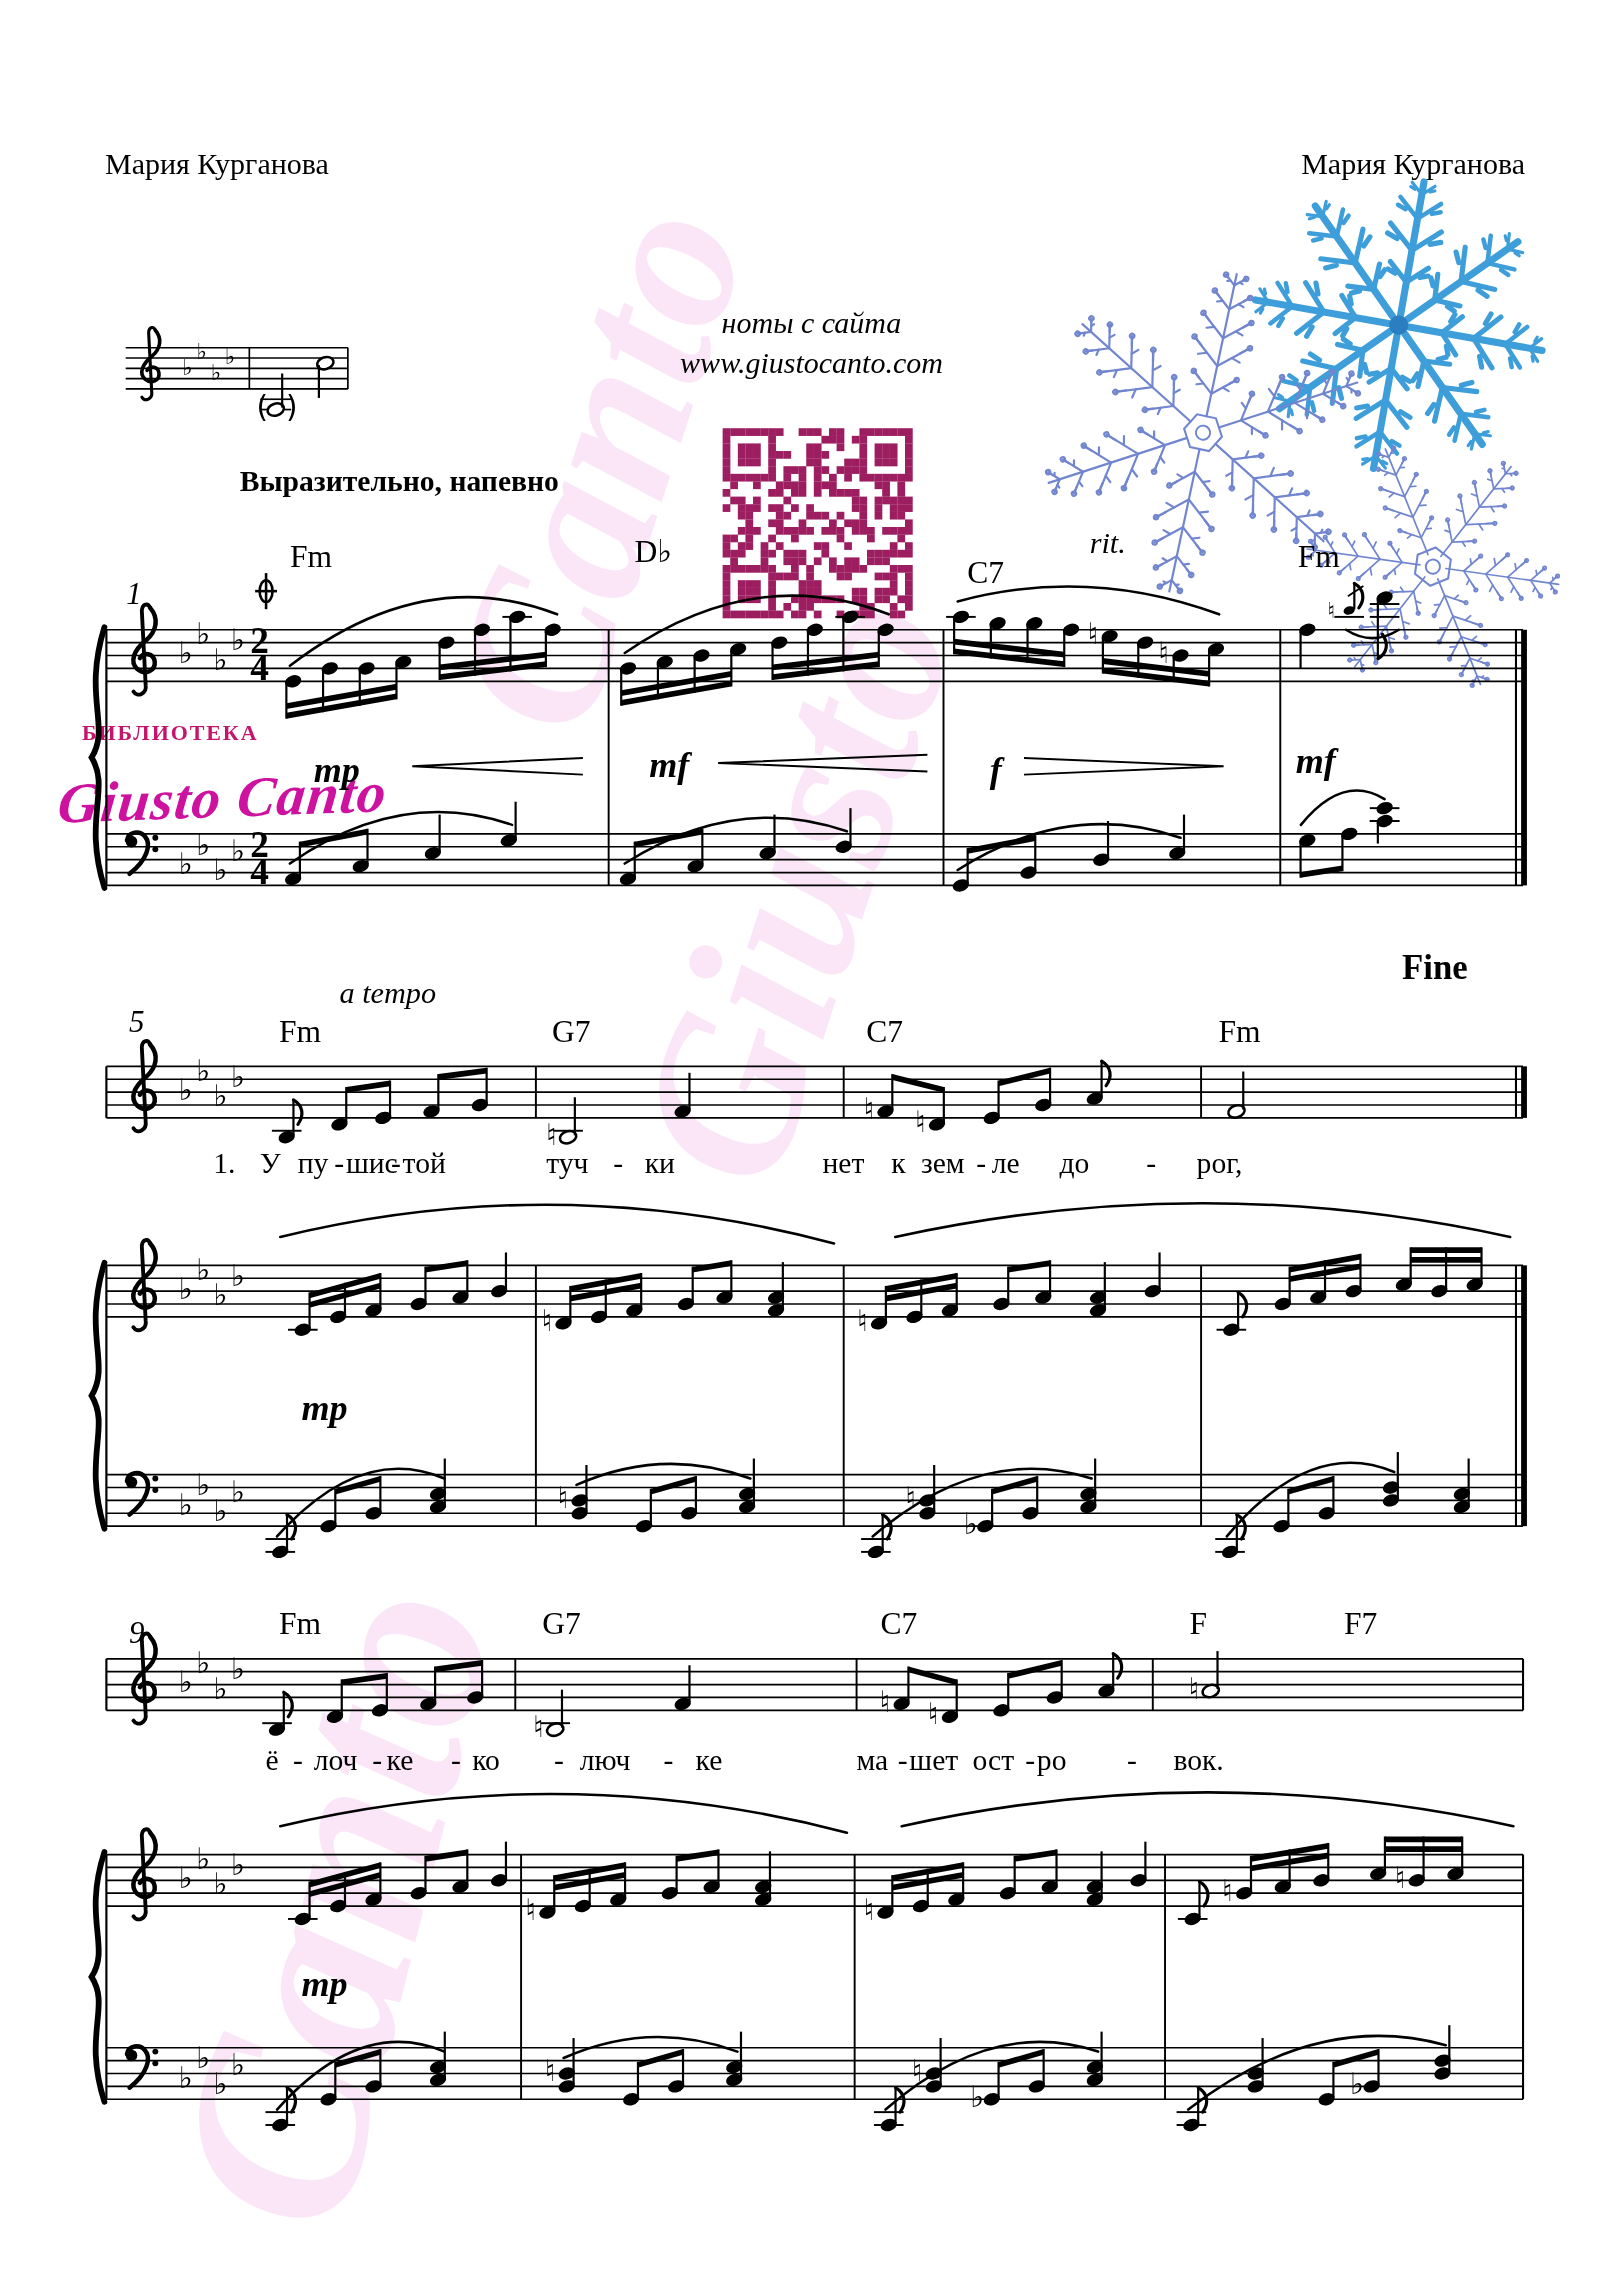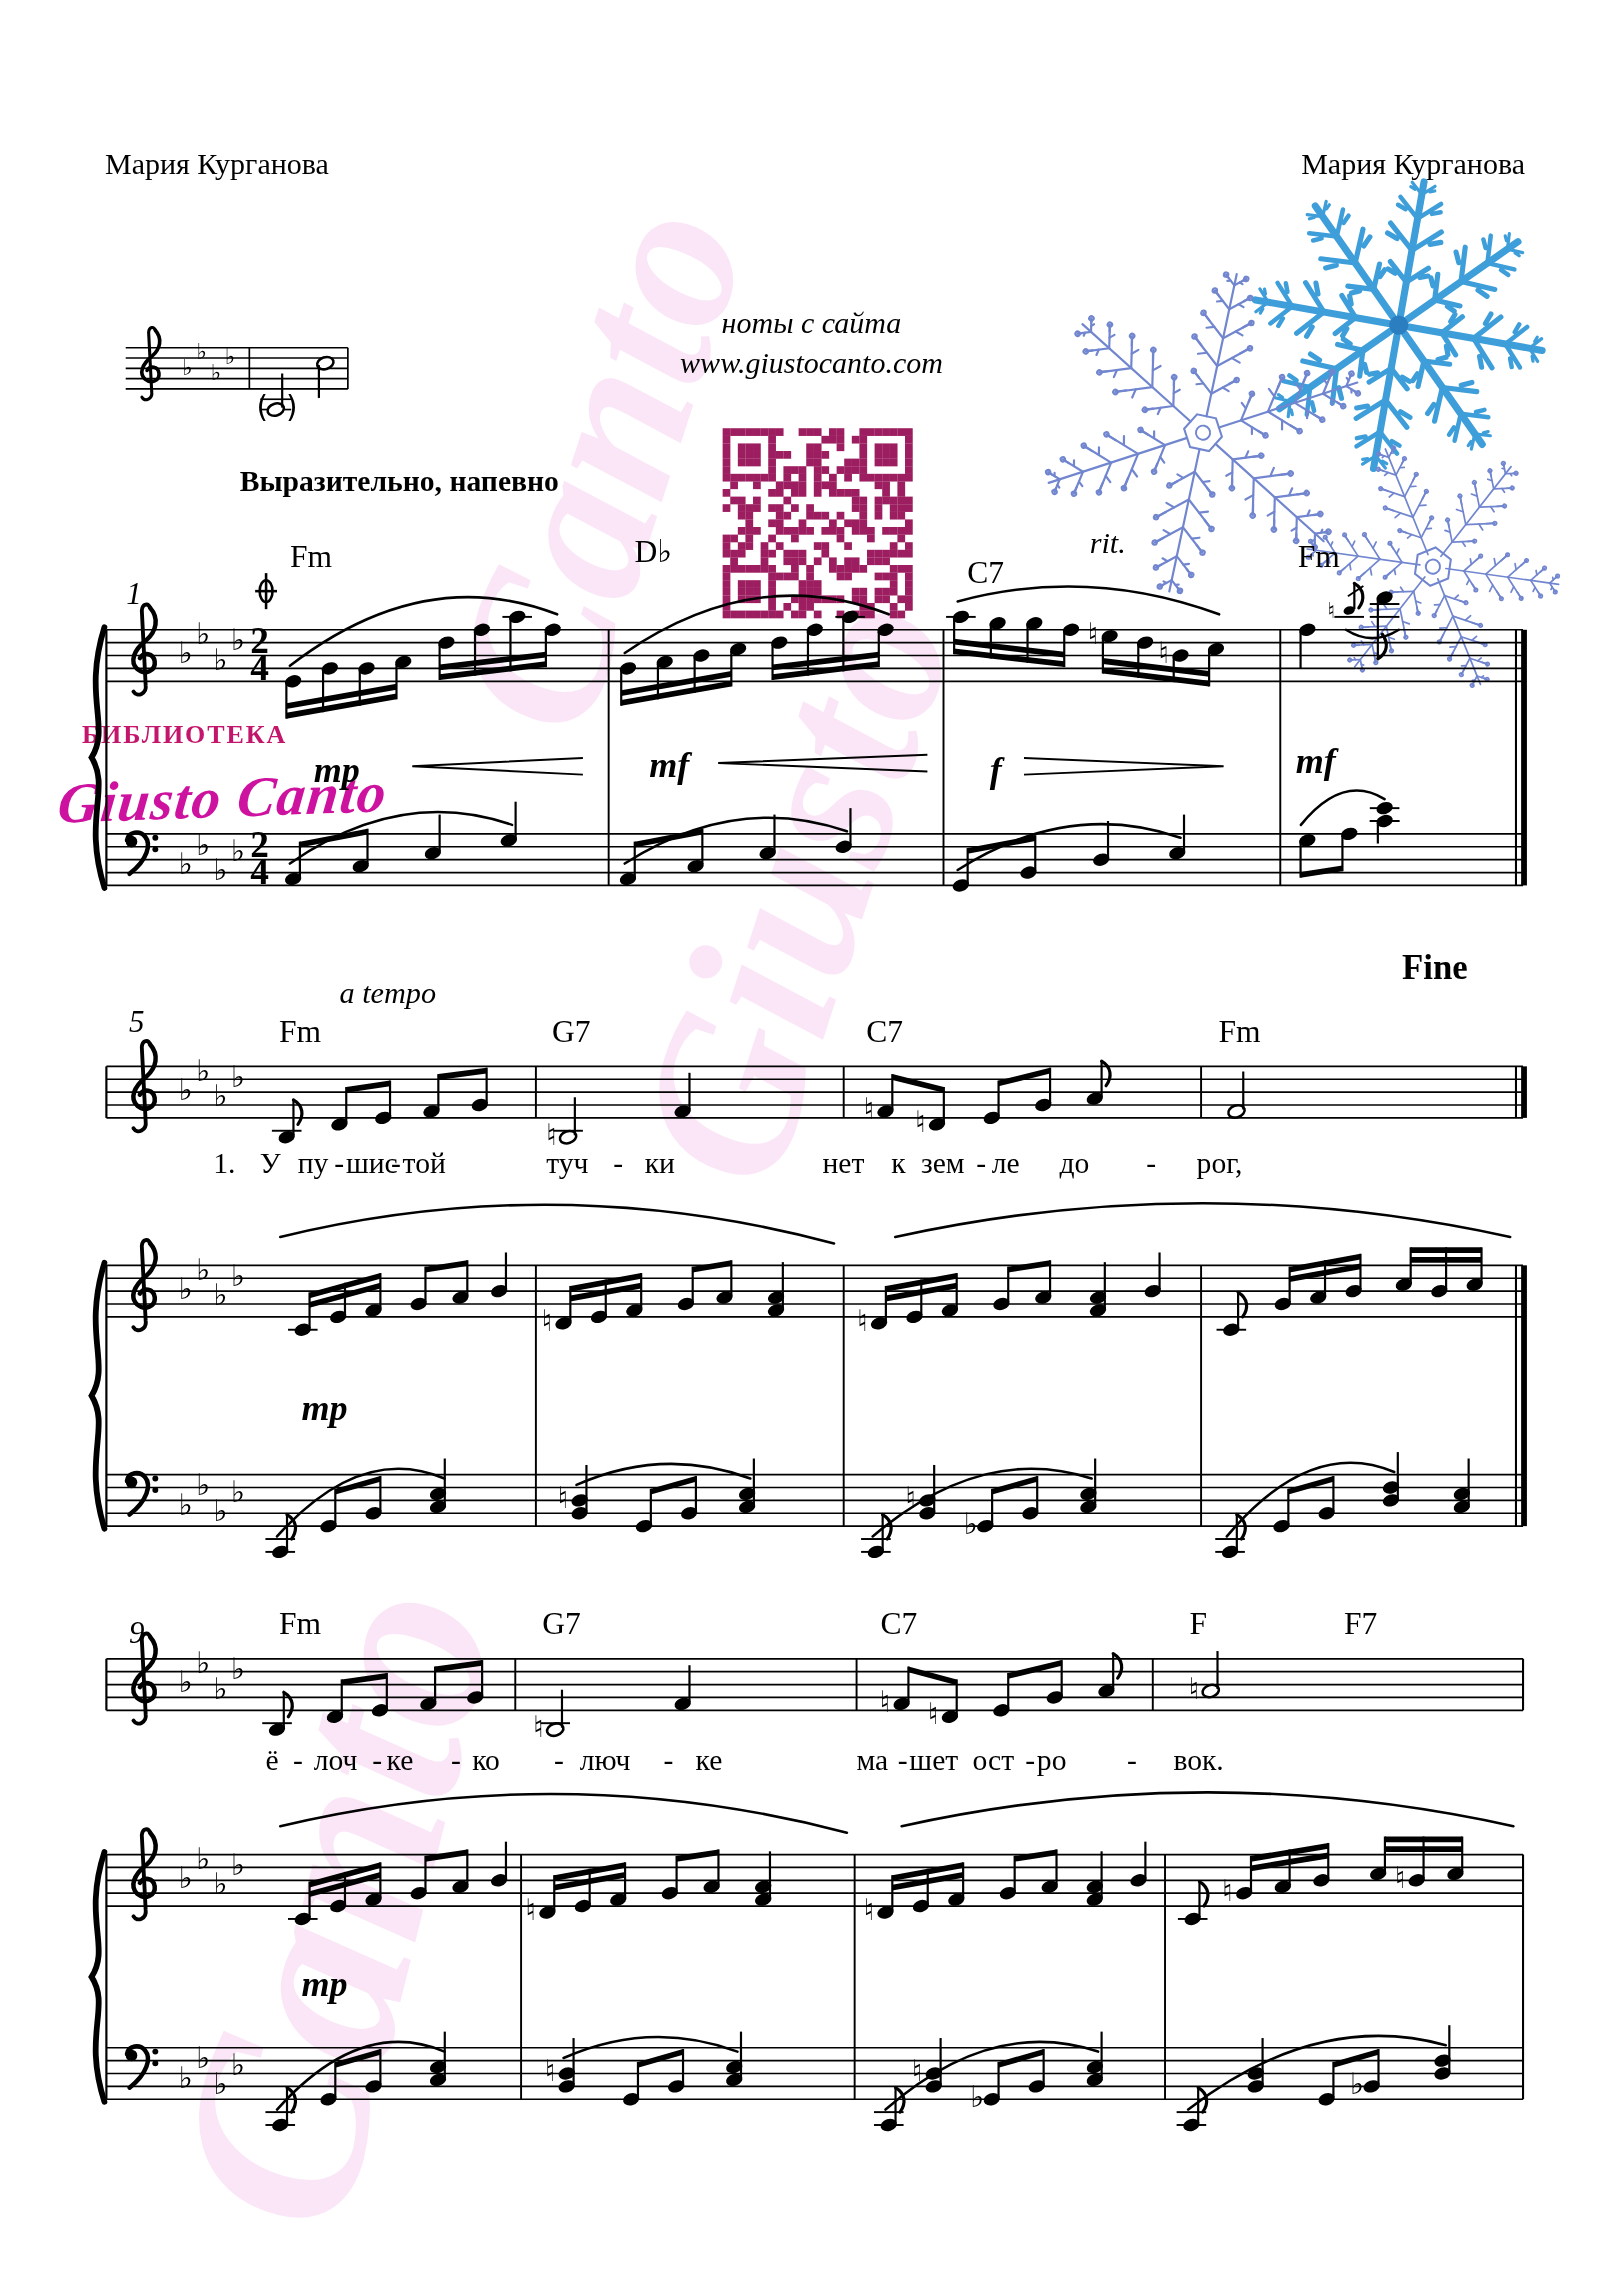--- a/index.html
+++ b/index.html
@@ -6,21 +6,21 @@
   .page{position:relative;width:1623px;height:2295px;background:#ffffff;overflow:hidden;
         font-family:"Liberation Serif","DejaVu Serif",serif;}
   
   .title-block{position:absolute;left:0;top:9px;width:1535px;text-align:center;color:#000;}
   .title-line{font-weight:700;font-size:89px;line-height:116px;letter-spacing:-1.3px;transform:scaleY(1.12);transform-origin:top center;}
   .author{position:absolute;top:147px;font-size:30px;color:#000;white-space:nowrap;margin-left:8px;}
   .author-left{left:97px;}
   .author-right{right:98px;}
   .subtitle{position:absolute;left:644px;top:303px;width:335px;text-align:center;font-style:italic;font-size:30px;line-height:40px;color:#000;}
   
-  .lib-label{position:absolute;left:82px;top:720px;font-weight:700;font-size:26px;letter-spacing:1.9px;}
+  .lib-label{position:absolute;left:82px;top:720px;font-weight:700;font-size:22px;letter-spacing:1.9px;}
   .lib-name{position:absolute;left:59px;top:765px;font-style:italic;font-weight:700;font-size:57px;letter-spacing:1.3px;transform:skewX(-8deg) rotate(-2deg);white-space:nowrap;}
   
   .wm{position:absolute;font-style:italic;font-weight:700;white-space:nowrap;transform-origin:0 0;opacity:0.55;pointer-events:none;}
   .wm-a{left:399px;top:683px;font-size:213px;transform:rotate(-72deg);}
   .wm-b{left:583px;top:1134px;font-size:219px;transform:rotate(-72deg);}
   .wm-c{left:113px;top:2183px;font-size:258px;transform:rotate(-76deg);}
   
   .layer{position:absolute;left:0;top:0;}
   svg text{fill:#000;}
   .t-chord{font:49px "Liberation Serif",serif;}

